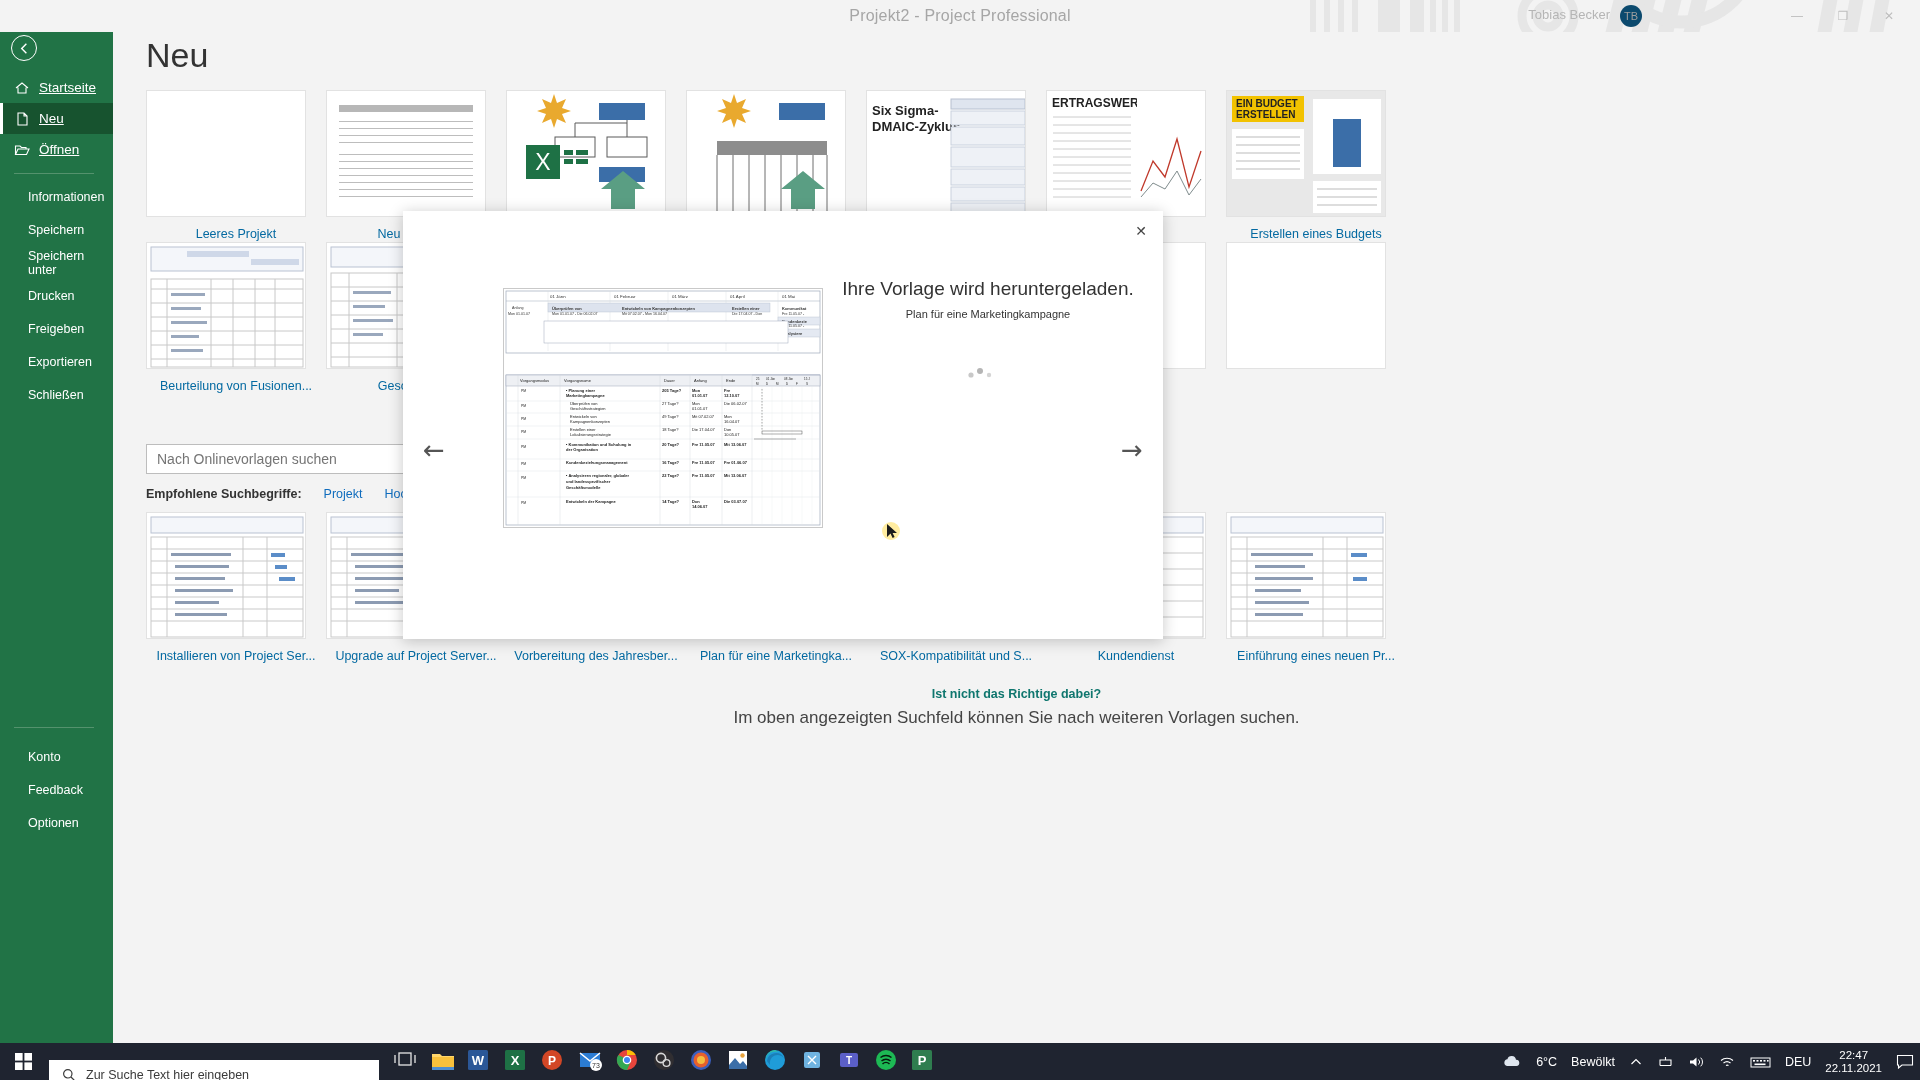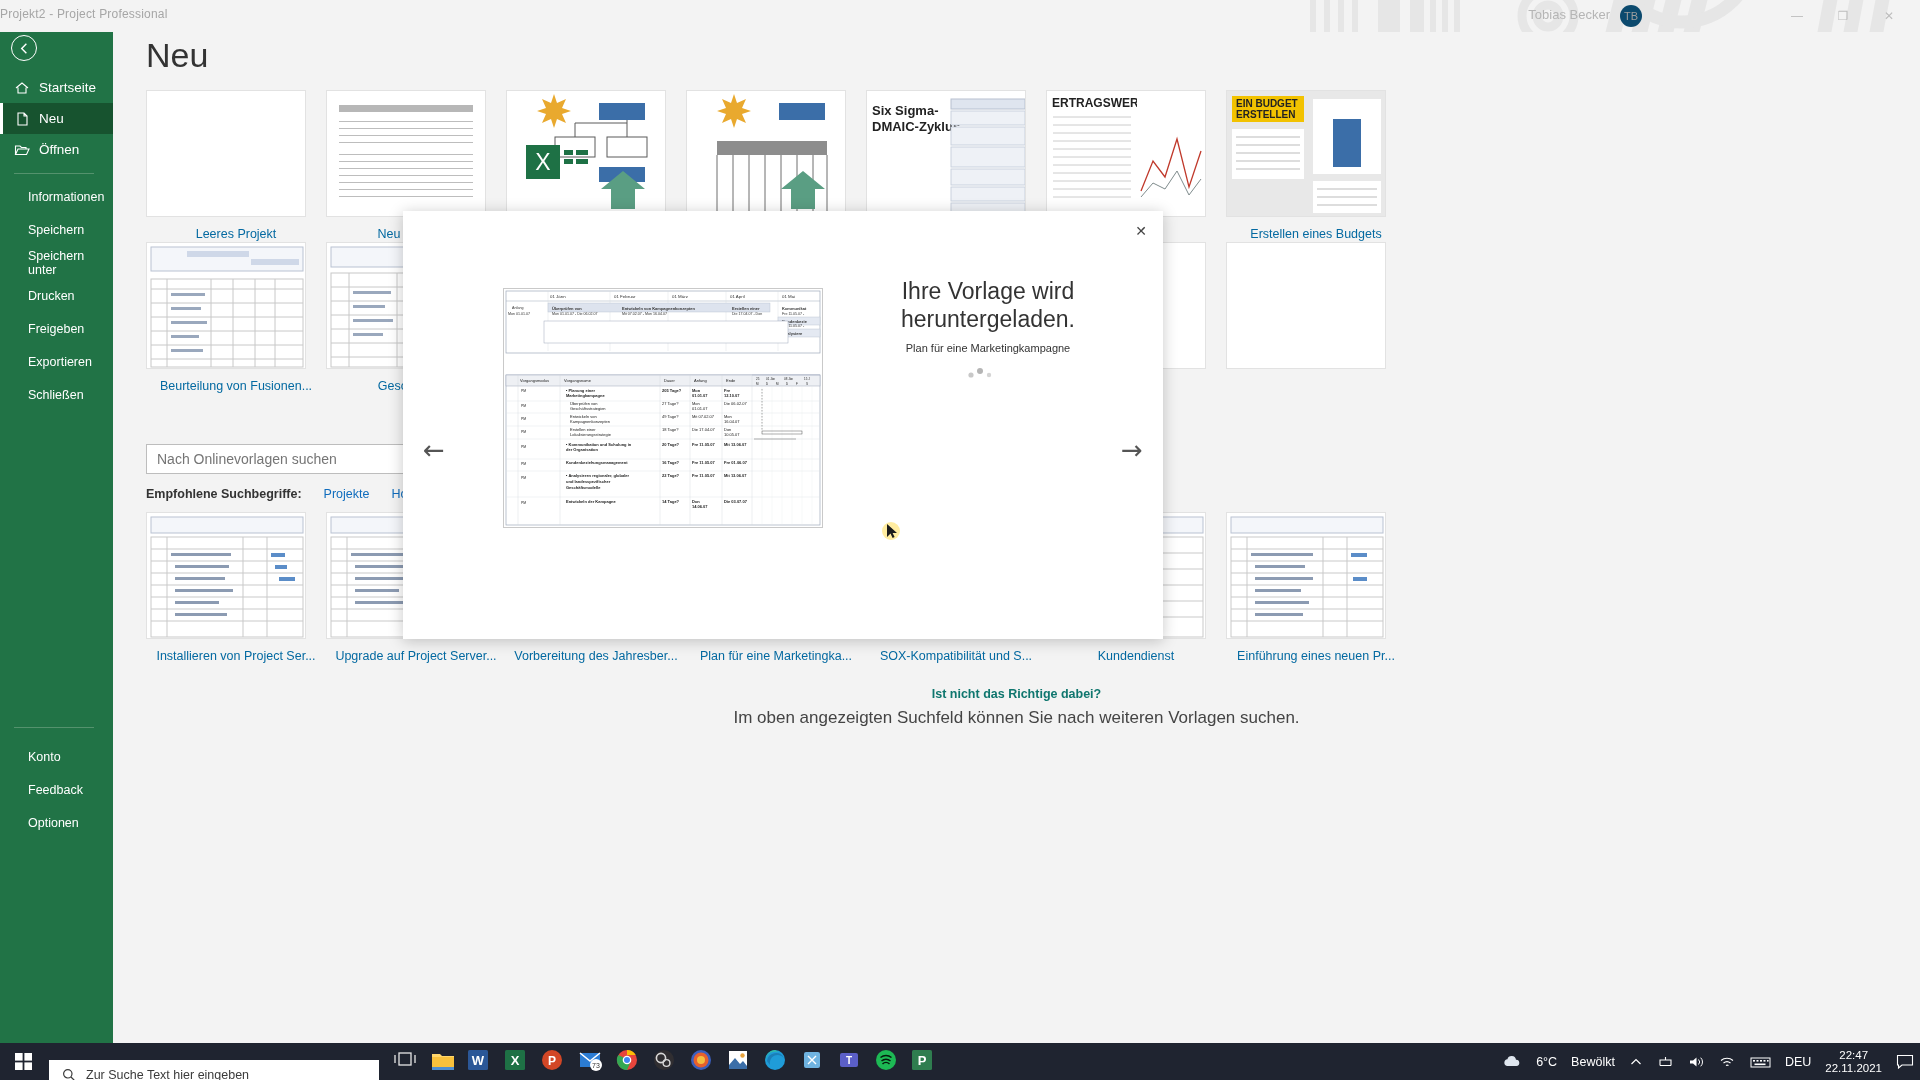--- a/index.html
+++ b/index.html
@@ -11,22 +11,22 @@
   }
   .app { position:relative; width:1920px; height:1080px; }
 
   
   .titlebar{
     position:absolute; top:0; left:0; width:1920px; height:32px;
     background:#f3f3f3; overflow:hidden; z-index:5;
   }
   .tb-deco{ position:absolute; right:0; top:-40px; width:640px; height:130px; opacity:.55; }
   .tb-title{
-    position:absolute; left:0; right:0; top:7px; text-align:left;
-    font-size:12px; color:#a6a6a6; letter-spacing:.2px;
+    position:absolute; left:0; right:0; top:7px; text-align:center;
+    font-size:16px; color:#a6a6a6; letter-spacing:.2px;
   }
   .tb-user{
     position:absolute; right:310px; top:7px; font-size:13px; color:#b5b5b5;
   }
   .tb-avatar{
     position:absolute; right:278px; top:5px; width:22px;height:22px;border-radius:50%;
     background:#0c4a6e; color:#9e9e9e; font-size:11px; text-align:center; line-height:22px;
   }
   .tb-btns{ position:absolute; right:8px; top:0; height:32px; display:flex; }
   .tb-btn{
@@ -37,21 +37,21 @@
   
   .sidebar{
     position:absolute; left:0; top:0; width:113px; height:1043px;
     background:#217346; color:#fff; z-index:4;
   }
   .back-btn{
     position:absolute; left:11px; top:35px; width:26px;height:26px;border-radius:50%;
     border:1.6px solid #fff; display:flex;align-items:center;justify-content:center;
     font-size:15px; line-height:1;
   }
-  .nav-top{ position:absolute; top:72px; left:0; width:113px; }
+  .nav-top{ position:absolute; top:72px; left:0; width:113px;text-decoration:underline; }
   .nav-item{
     height:31px; display:flex; align-items:center; padding-left:14px; gap:9px;
     font-size:13.5px; color:#fff;
   }
   .nav-item.active{ background:#17532f; border-left:3px solid #fff; padding-left:11px; }
   .nav-ico{ width:16px; height:16px; display:inline-block; flex:0 0 16px; }
   .divider{ position:absolute; left:14px; width:80px; height:1px; background:#54926d; }
   .nav-sub{
     height:33px; display:flex; align-items:center; padding-left:28px;
     font-size:12.5px; color:#fff;
@@ -106,21 +106,21 @@
     display:flex;align-items:center;justify-content:center; color:#555; font-size:26px;
     font-family:"DejaVu Sans", sans-serif;
   }
   .modal-prev{ left:14px; }
   .modal-next{ right:14px; }
   .preview{
     position:absolute; left:100px; top:77px; width:320px; height:240px;
     background:#fff; border:1px solid #c9c9c9; overflow:hidden;
   }
   .m-text{ position:absolute; left:430px; top:66px; width:310px; text-align:center; }
-  .m-h{ font-size:23px; color:#333; line-height:1.23; font-weight:400; }
+  .m-h{ font-size:19px; color:#333; line-height:1.23; font-weight:400; }
   .m-s{ font-size:11px; color:#333; margin-top:8px; }
   .spinner{ position:absolute; left:560px; top:155px; width:40px;height:14px; }
   .cursor{ position:absolute; left:880px; top:520px; width:22px;height:22px; z-index:10; }
 
   
   .taskbar{
     position:absolute; left:0; bottom:0; width:1920px; height:37px;
     background:#1f2430; z-index:12; display:flex; align-items:center;
   }
   .start{ width:46px;height:37px; display:flex;align-items:center;justify-content:center; }
@@ -447,21 +447,21 @@
       <div class="tile">
         <div class="tile-box"></div>
         <div class="tile-label"></div>
       </div>
     </div>
 
     <div class="search-wrap">
       <input class="search-input" type="text" placeholder="Nach Onlinevorlagen suchen" style="">
       <div class="sugg">
         <span class="lbl">Empfohlene Suchbegriffe:</span>
-        <a href="#">Projekte</a>
+        <a href="#">Projekt</a>
         <a href="#">Hochschultools</a>
       </div>
     </div>
 
     <div class="grid-row" style="left:33px; top:480px;">
       <div class="tile">
         <div class="tile-box">
           <svg width="160" height="127" viewBox="0 0 160 127">
             <rect width="160" height="127" fill="#fff"></rect>
             <rect x="4" y="4" width="152" height="16" fill="#f4f6fa" stroke="#b9c2d2"></rect>

